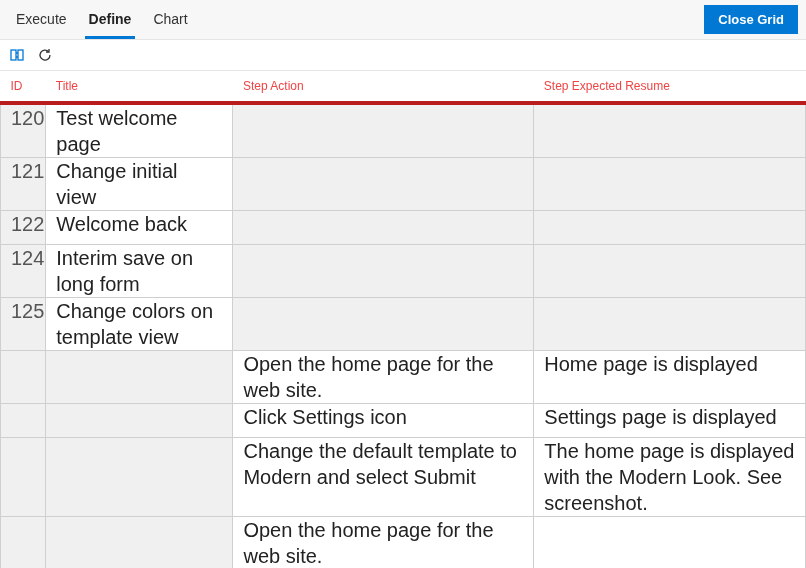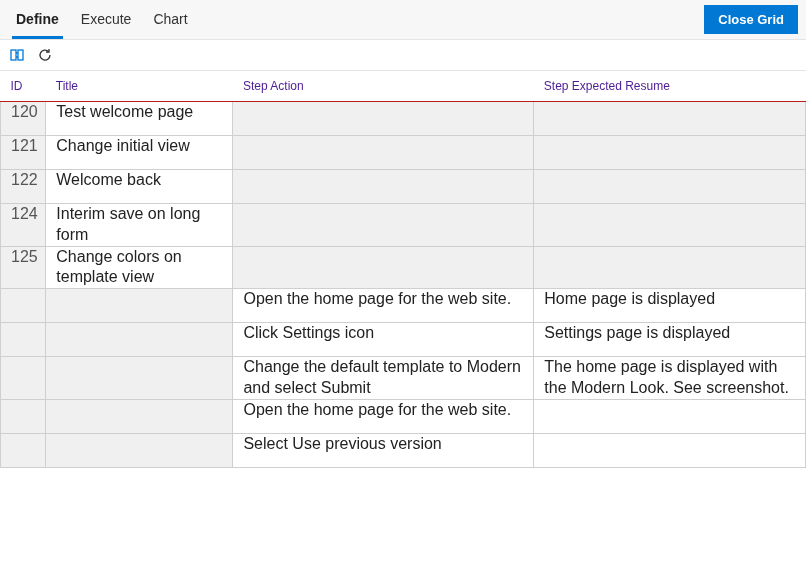--- a/index.html
+++ b/index.html
@@ -58,52 +58,52 @@
   .icon-btn.refresh { color: #333; }
   .grid {
     width: 100%;
     border-collapse: collapse;
     table-layout: fixed;
   }
   .grid th {
     text-align: left;
     font-weight: 400;
     font-size: 12px;
-    color: #4c1d95;
+    color: #ef4444;
     padding: 8px 10px 8px 10px;
-    border-bottom: 1px solid #b91c1c;
+    border-bottom: 4px solid #b91c1c;
   }
   .grid td {
     border: 1px solid #cfcfcf;
     padding: 0 10px;
     vertical-align: top;
     line-height: 1.3;
-    font-size: 16px;
+    font-size: 20px;
     height: 34px;
   }
   .grid td.id-cell {
     background: #f0f0f0;
     color: #555;
     width: 36px;
   }
   .grid td.shaded {
     background: #f0f0f0;
   }
   col.col-id     { width: 45px; }
   col.col-title  { width: 186px; }
   col.col-action { width: 299px; }
   col.col-result { width: 270px; }
 </style>
 </head>
 <body>
 
 <div class="toolbar">
   <div class="tabs">
+    <div class="tab">Execute</div>
     <div class="tab active">Define</div>
-    <div class="tab">Execute</div>
     <div class="tab">Chart</div>
   </div>
   <button class="close-btn">Close Grid</button>
 </div>
 
 <div class="secondary-bar">
   <span class="icon-btn">
     <svg width="14" height="14" viewBox="0 0 14 14" stroke="#0078d4" fill="none" stroke-width="1.3">
       <rect x="1" y="2" width="5" height="10"></rect>
       <rect x="8" y="2" width="5" height="10"></rect>

